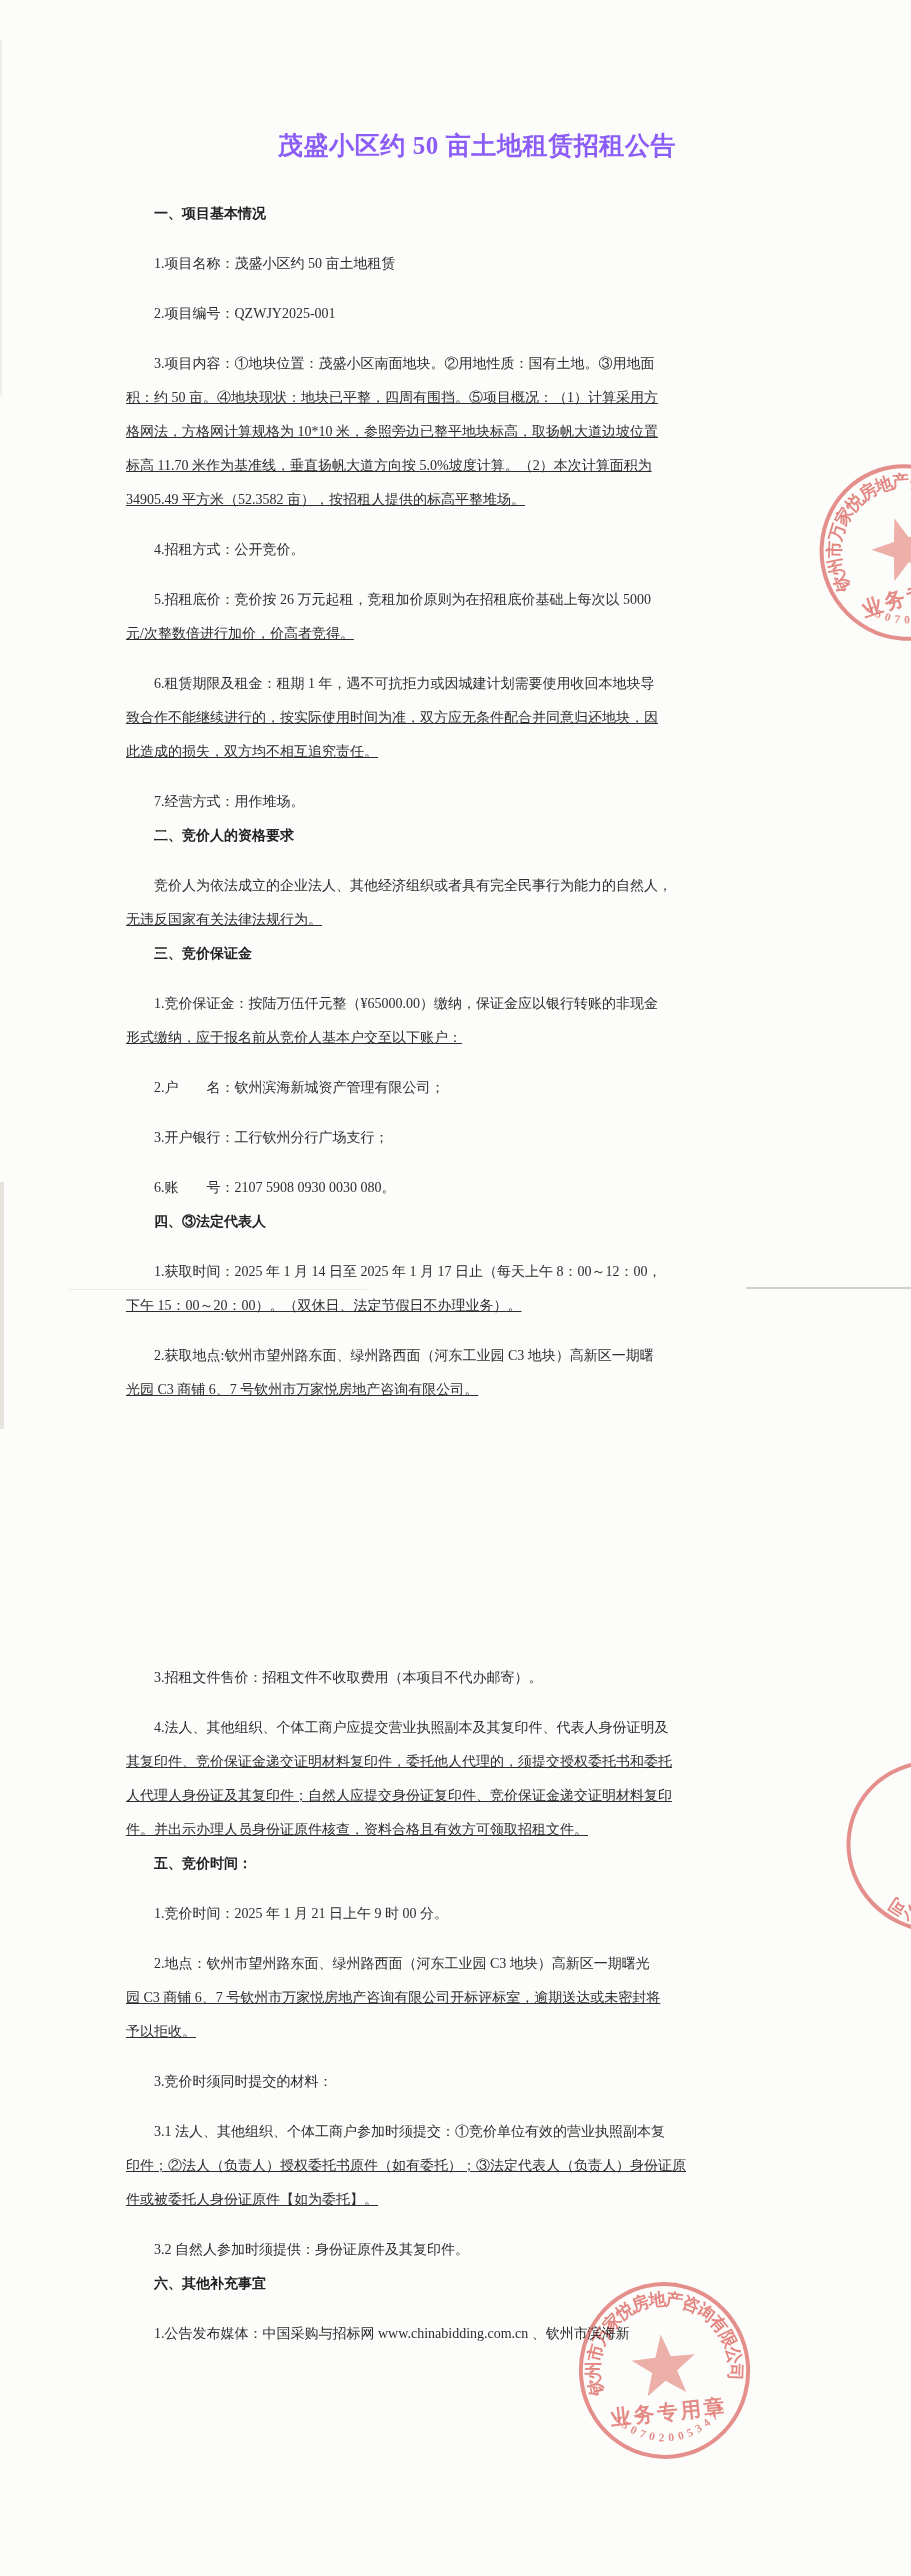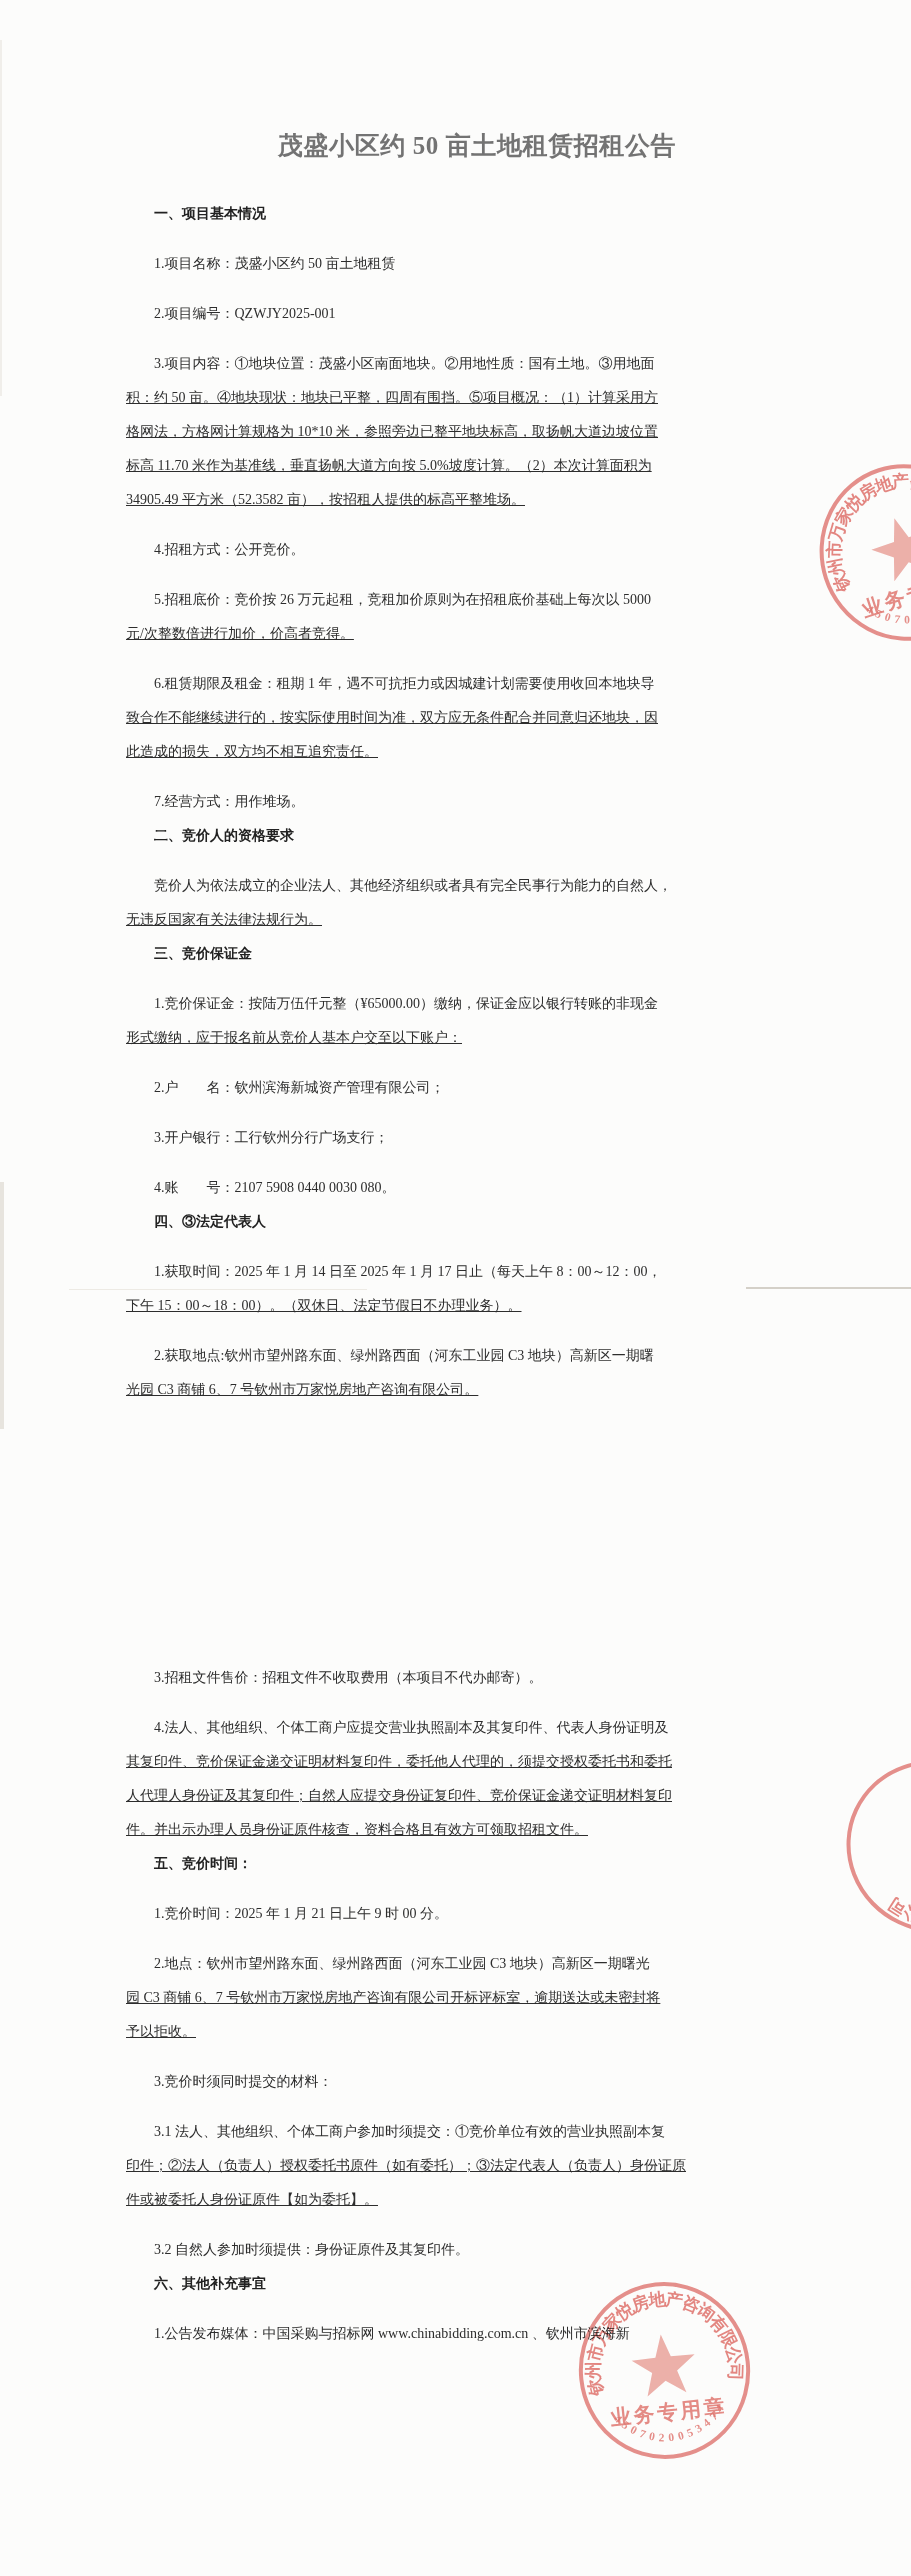--- a/index.html
+++ b/index.html
@@ -18,21 +18,21 @@
     width:911px;
     padding:129px 83px 0 126px;
     box-sizing:border-box;
   }
   .doc-title{
     font-size:25px;
     font-weight:bold;
     text-align:center;
     line-height:34px;
     margin-bottom:34px;
-    color:#737373;
+    color:#8b5cf6;
     letter-spacing:0.6px;
   }
   .ln{
     font-size:14px;
     line-height:34px;
     white-space:pre-wrap;
     min-height:34px;
   }
   .ln.h{font-weight:bold;text-indent:2em;color:#222;}
   .ln.p{text-indent:2em;margin-top:16px;}
@@ -79,24 +79,24 @@
         <div class="ln c">此造成的损失，双方均不相互追究责任。</div>
         <div class="ln p">7.经营方式：用作堆场。</div>
         <div class="ln h">二、竞价人的资格要求</div>
         <div class="ln p">竞价人为依法成立的企业法人、其他经济组织或者具有完全民事行为能力的自然人，</div>
         <div class="ln c">无违反国家有关法律法规行为。</div>
         <div class="ln h">三、竞价保证金</div>
         <div class="ln p">1.竞价保证金：按陆万伍仟元整（¥65000.00）缴纳，保证金应以银行转账的非现金</div>
         <div class="ln c">形式缴纳，应于报名前从竞价人基本户交至以下账户：</div>
         <div class="ln p">2.户　　名：钦州滨海新城资产管理有限公司；</div>
         <div class="ln p">3.开户银行：工行钦州分行广场支行；</div>
-        <div class="ln p">4.账　　号：2107 5908 0440 0030 080。</div>
+        <div class="ln p">6.账　　号：2107 5908 0930 0030 080。</div>
         <div class="ln h">四、③法定代表人</div>
         <div class="ln p">1.获取时间：2025 年 1 月 14 日至 2025 年 1 月 17 日止（每天上午 8：00～12：00，</div>
-        <div class="ln c">下午 15：00～18：00）。（双休日、法定节假日不办理业务）。</div>
+        <div class="ln c">下午 15：00～20：00）。（双休日、法定节假日不办理业务）。</div>
         <div class="ln p">2.获取地点:钦州市望州路东面、绿州路西面（河东工业园 C3 地块）高新区一期曙</div>
         <div class="ln c">光园 C3 商铺 6、7 号钦州市万家悦房地产咨询有限公司。</div>
         <div class="ln g"></div>
         <div class="ln p">3.招租文件售价：招租文件不收取费用（本项目不代办邮寄）。</div>
         <div class="ln p">4.法人、其他组织、个体工商户应提交营业执照副本及其复印件、代表人身份证明及</div>
         <div class="ln c">其复印件、竞价保证金递交证明材料复印件，委托他人代理的，须提交授权委托书和委托</div>
         <div class="ln c">人代理人身份证及其复印件；自然人应提交身份证复印件、竞价保证金递交证明材料复印</div>
         <div class="ln c">件。并出示办理人员身份证原件核查，资料合格且有效方可领取招租文件。</div>
         <div class="ln h">五、竞价时间：</div>
         <div class="ln p">1.竞价时间：2025 年 1 月 21 日上午 9 时 00 分。</div>

